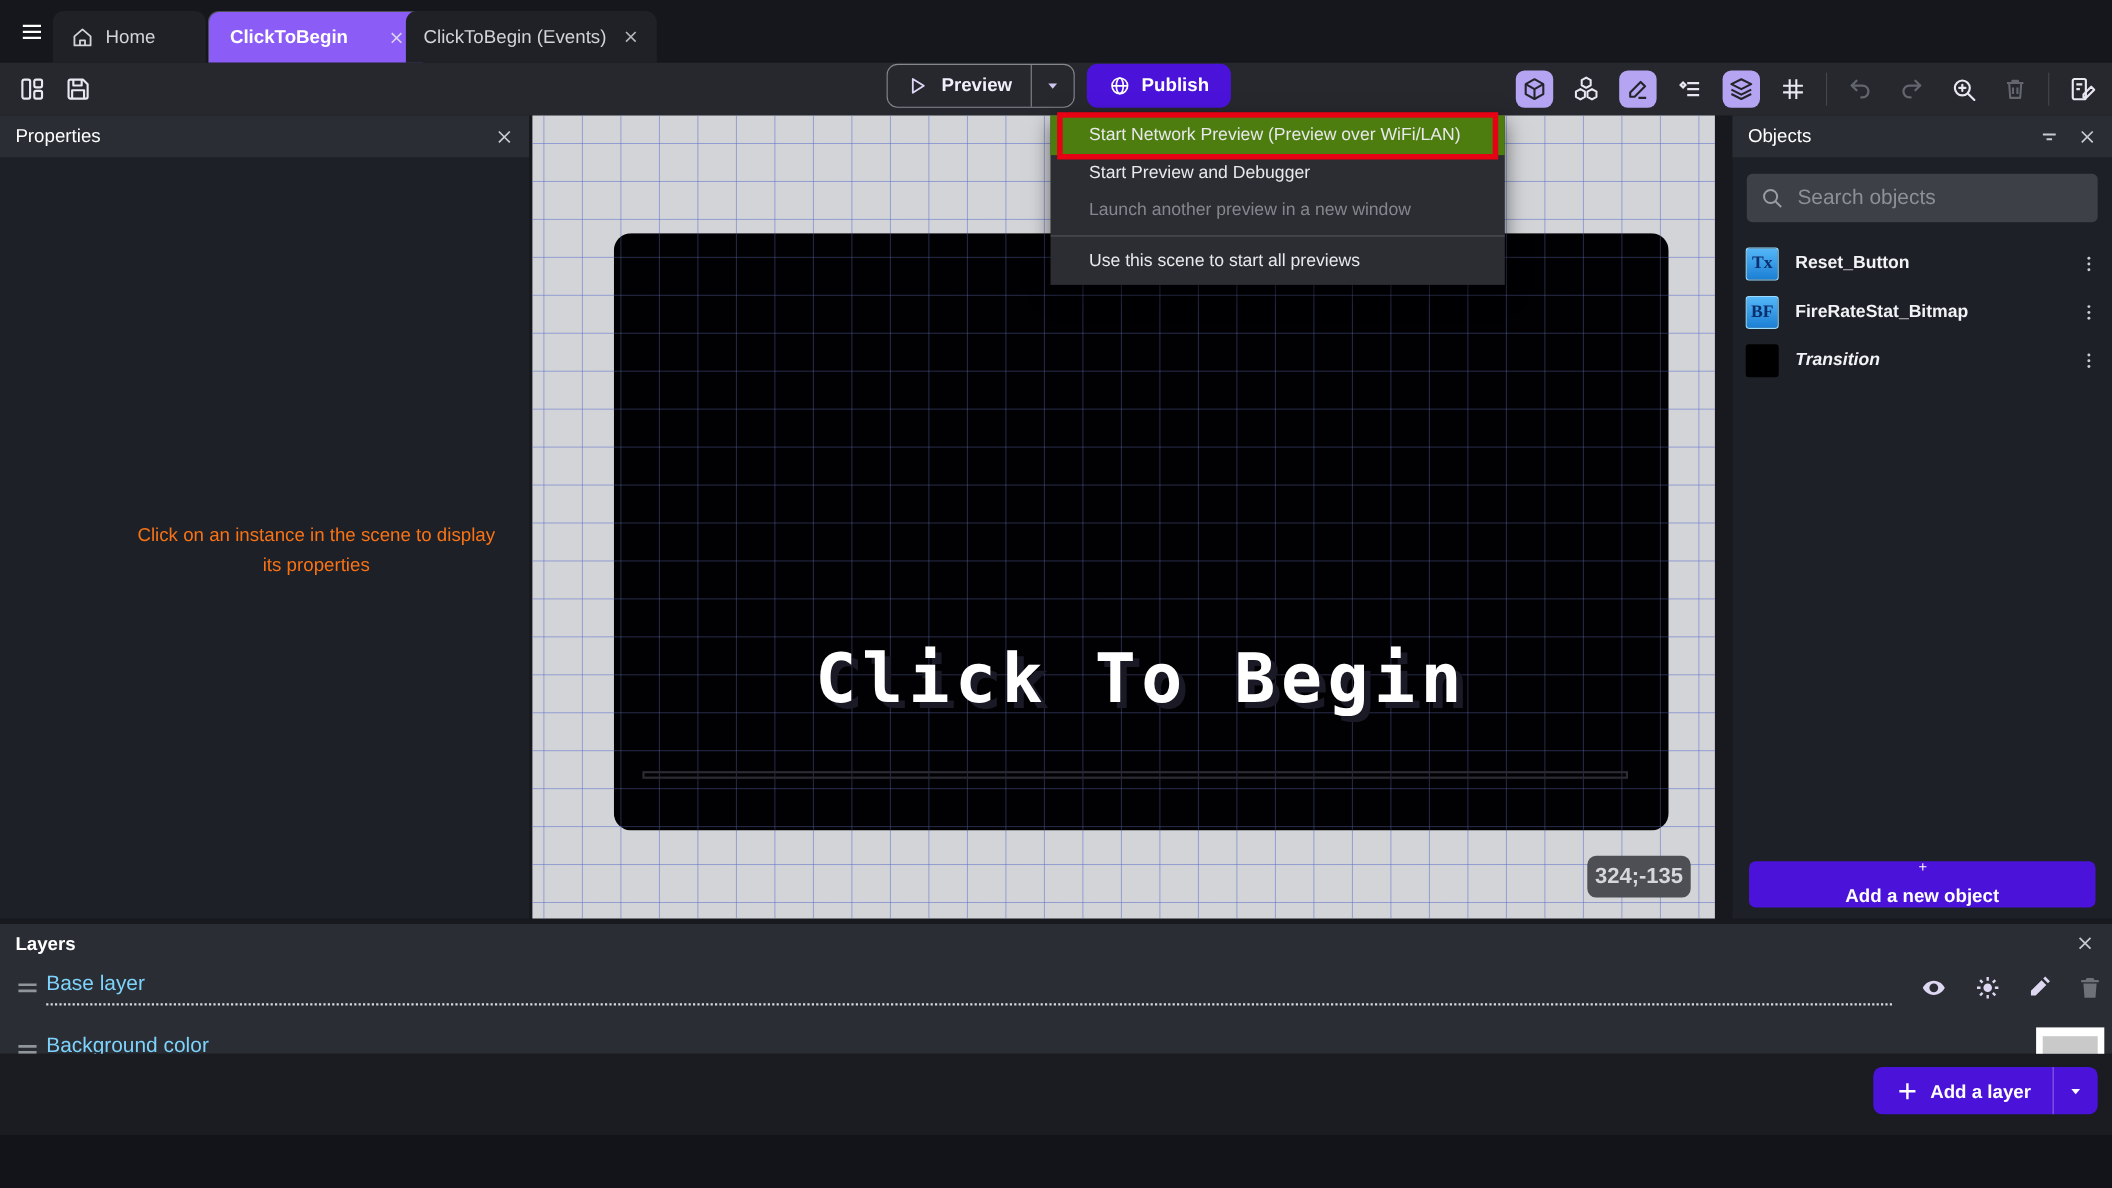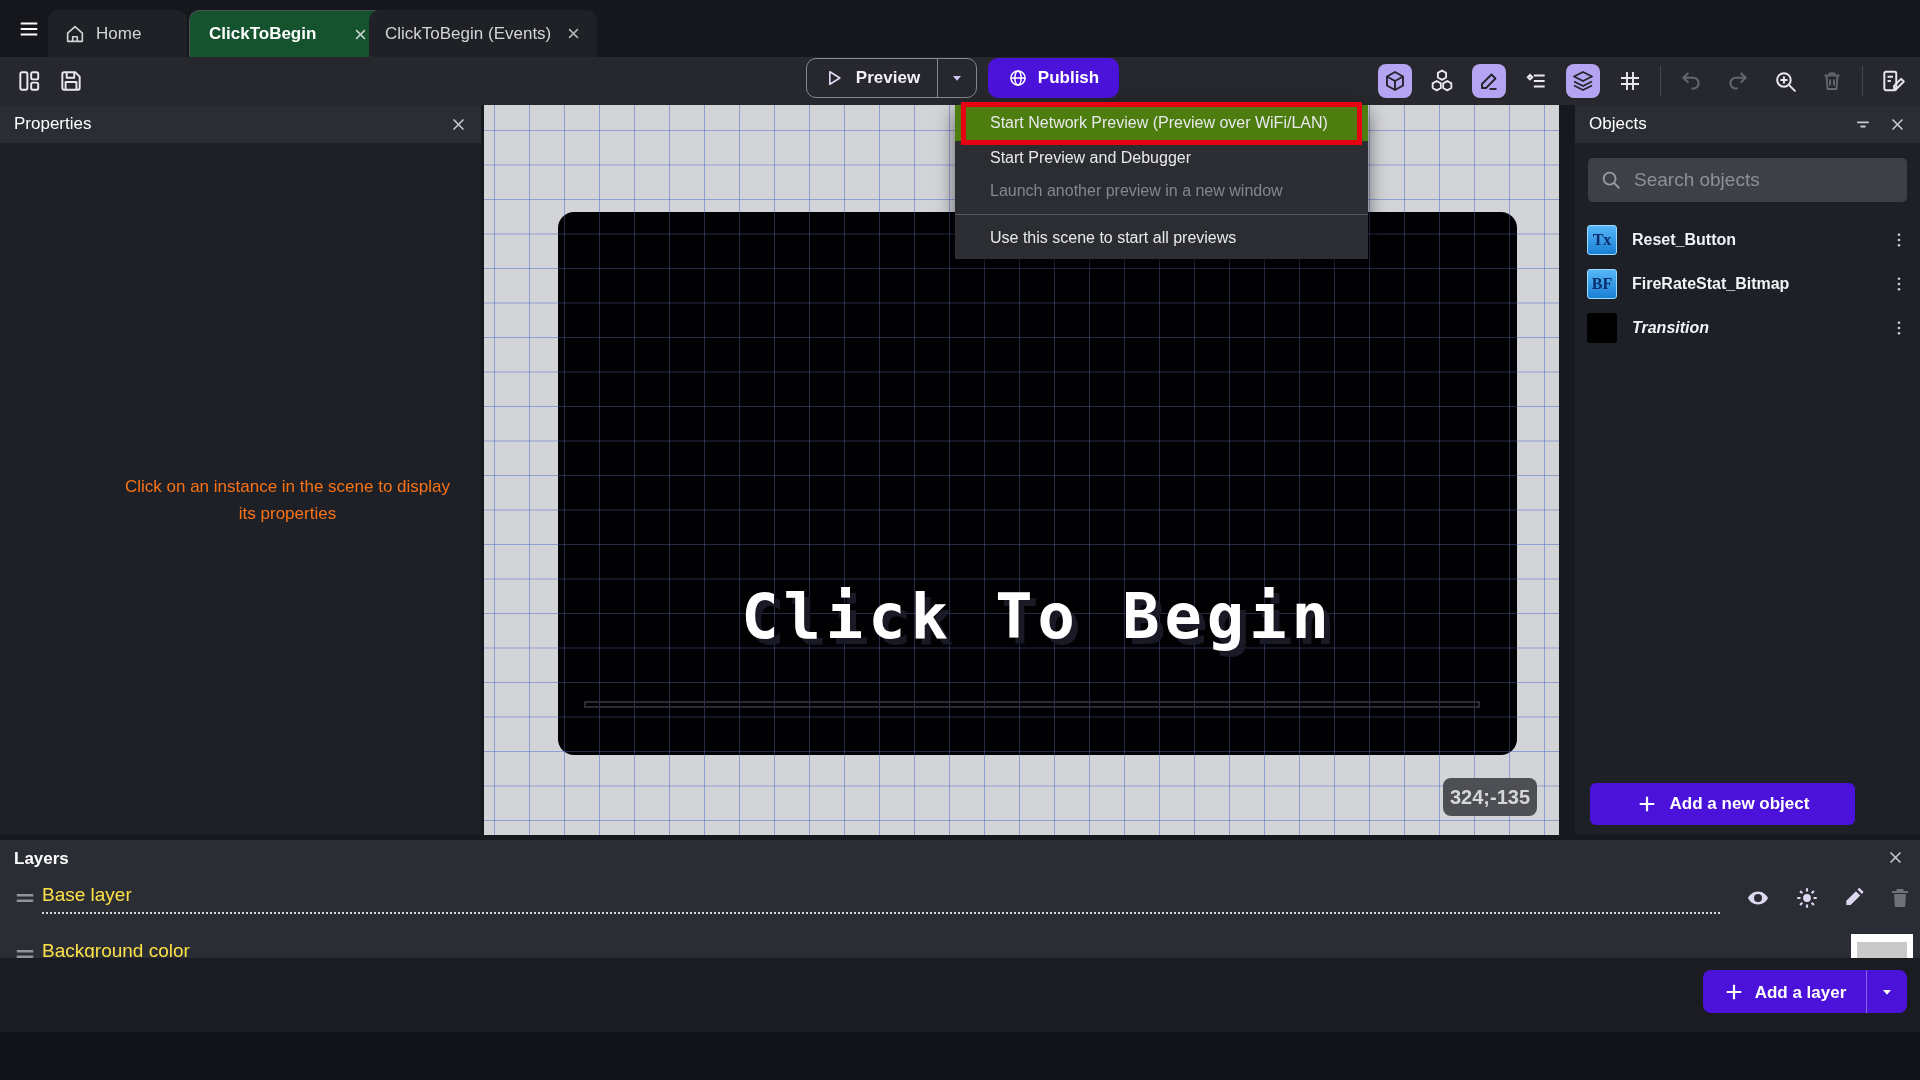--- a/index.html
+++ b/index.html
@@ -10,21 +10,21 @@
     color:#e8e9ec;
     position:relative;
   }
   svg { display:block; }
 
   
   .tabbar { position:absolute; left:0; top:0; width:1920px; height:57px; background:#15171c; }
   .hamburger { position:absolute; left:12px; top:15px; width:34px; height:28px; display:flex; align-items:center; justify-content:center; cursor:pointer; }
   .tab { position:absolute; top:10px; height:47px; display:flex; align-items:center; gap:10px; padding:0 16px; border-radius:10px 10px 0 0; background:#1f2127; color:#d3d4d8; font-size:17px; cursor:pointer; }
   .tab.home { left:48px; width:139px; }
-  .tab.active-tab { left:189px; width:196px; background:#14532d; border:1px solid #4c4f57; border-bottom:none; color:#ffffff; font-weight:bold;padding-left:19px; }
+  .tab.active-tab { left:189px; width:196px; background:#8b5cf6; border:1px solid #4c4f57; border-bottom:none; color:#ffffff; font-weight:bold;padding-left:19px; }
   .tab.events { left:369px; width:228px; }
   .tab .close-x { margin-left:auto; opacity:.85; }
 
   
   .toolbar { position:absolute; left:0; top:57px; width:1920px; height:48px; background:#26282e; }
   .tb-icon { position:absolute; top:9px; width:30px; height:30px; display:flex; align-items:center; justify-content:center; color:#e9e7f2; cursor:pointer; }
 
   .preview-btn { position:absolute; left:806px; top:1px; width:171px; height:40px; border:1px solid #85888f; border-radius:10px; display:flex; align-items:center; background:transparent; color:#f2effc; cursor:pointer; }
   .preview-main { flex:1; display:flex; align-items:center; justify-content:center; gap:12px; font-weight:bold; font-size:17px; }
   .preview-sep { width:1px; height:100%; background:#85888f; }
@@ -72,42 +72,42 @@
   .search-box input { flex:1; background:transparent; border:none; outline:none; font-size:19px; color:#e8e9ec; font-family:"Liberation Sans", sans-serif; }
   .search-box input::placeholder { color:#8d9097; }
   .obj-row { position:absolute; left:0; width:100%; height:44px; display:flex; align-items:center; padding:0 12px; gap:15px; cursor:pointer; }
   .obj-icon { width:30px; height:30px; flex:0 0 30px; display:flex; align-items:center; justify-content:center;
     background:linear-gradient(#55b7f8, #1b7fd4); border:1px solid #9adcff; border-radius:3px;
     font-family:"Liberation Serif", serif; font-weight:bold; color:#0a2f6e; font-size:16px; }
   .obj-icon.black { background:#000; border:none; }
   .obj-label { font-size:16px; font-weight:bold; color:#f2f3f6; }
   .obj-label.italic { font-style:italic; }
   .obj-kebab { margin-left:auto; color:#c9ccd2; cursor:pointer; }
-  .add-object-btn { position:absolute; left:15px; top:678px; width:265px; height:42px; background:#4b13da; border-radius:6px;
-    display:flex; align-items:center; justify-content:center; gap:12px; color:#fff; font-weight:bold; font-size:17px; cursor:pointer; }
+  .add-object-btn { position:absolute; left:15px; top:678px; width:315px; height:42px; background:#4b13da; border-radius:6px;
+    display:flex; align-items:center; justify-content:center; gap:12px; color:#fff; font-weight:bold; font-size:17px; cursor:pointer;flex-direction:column; }
 
   
   .menu { position:absolute; left:955px; top:105px; width:413px; background:#2b2d33; box-shadow:0 6px 18px rgba(0,0,0,.55);
     z-index:50; padding-bottom:5px; }
   .menu-item { height:33px; display:flex; align-items:center; padding:0 35px 0 35px; font-size:16px; color:#e8e9eb; cursor:pointer; white-space:nowrap; }
   .menu-item.hl { height:36px; background:#4d7c0f; }
   .menu-item.disabled { color:#84878d; cursor:default; }
   .menu-divider { height:1px; background:#54575d; margin:7px 0 6px 0; }
   .annotation-box { position:absolute; left:6px; top:-3px; width:401px; height:43px; border:5px solid #e60113; pointer-events:none; z-index:60; }
 
   
   .layers { position:absolute; left:0; top:840px; width:1920px; height:118px; background:#2a2d34; }
   .layers-title { position:absolute; left:14px; top:9px; font-size:17px; font-weight:bold; color:#ffffff; }
   .layers-x { position:absolute; right:16px; top:9px; color:#c9cbd1; cursor:pointer; }
   .layer-row { position:absolute; left:0; width:1920px; height:34px; }
   .layer-row.r1 { top:42px; }
   .layer-row.r2 { top:98px; }
   .drag-handle { position:absolute; left:14px; top:8px; color:#90949b; cursor:grab; }
   .layer-name { position:absolute; left:42px; top:0; height:32px; display:flex; align-items:flex-end; padding-bottom:6px;
-    font-size:19px; color:#fde047; border-bottom:2px dotted #d8dade; }
+    font-size:19px; color:#7dd3fc; border-bottom:2px dotted #d8dade; }
   .layer-name.w1 { width:1678px; }
   .layer-name.w2 { width:1801px; }
   .layer-icons { position:absolute; top:3px; display:flex; gap:22px; align-items:center; }
   .li { color:#ddd7f1; cursor:pointer; }
   .li.dim { color:#6e7177; }
   .color-swatch { position:absolute; left:1851px; top:-4px; width:62px; height:33px; background:#ffffff; display:flex; align-items:center; justify-content:center; cursor:pointer; }
   .color-swatch .inner { width:50px; height:18px; background:#c9c9c9; }
 
   
   .below-layers { position:absolute; left:0; top:958px; width:1920px; height:74px; background:#1a1c22; }

